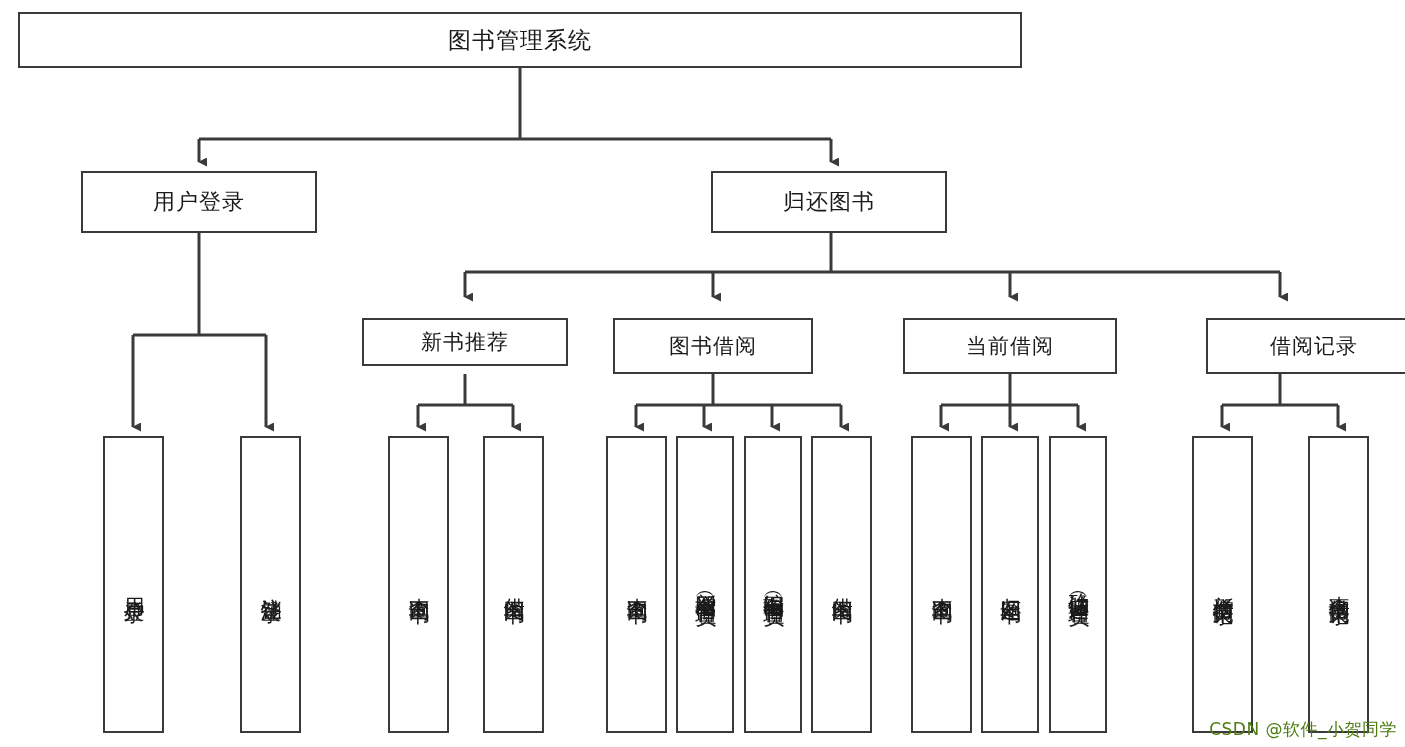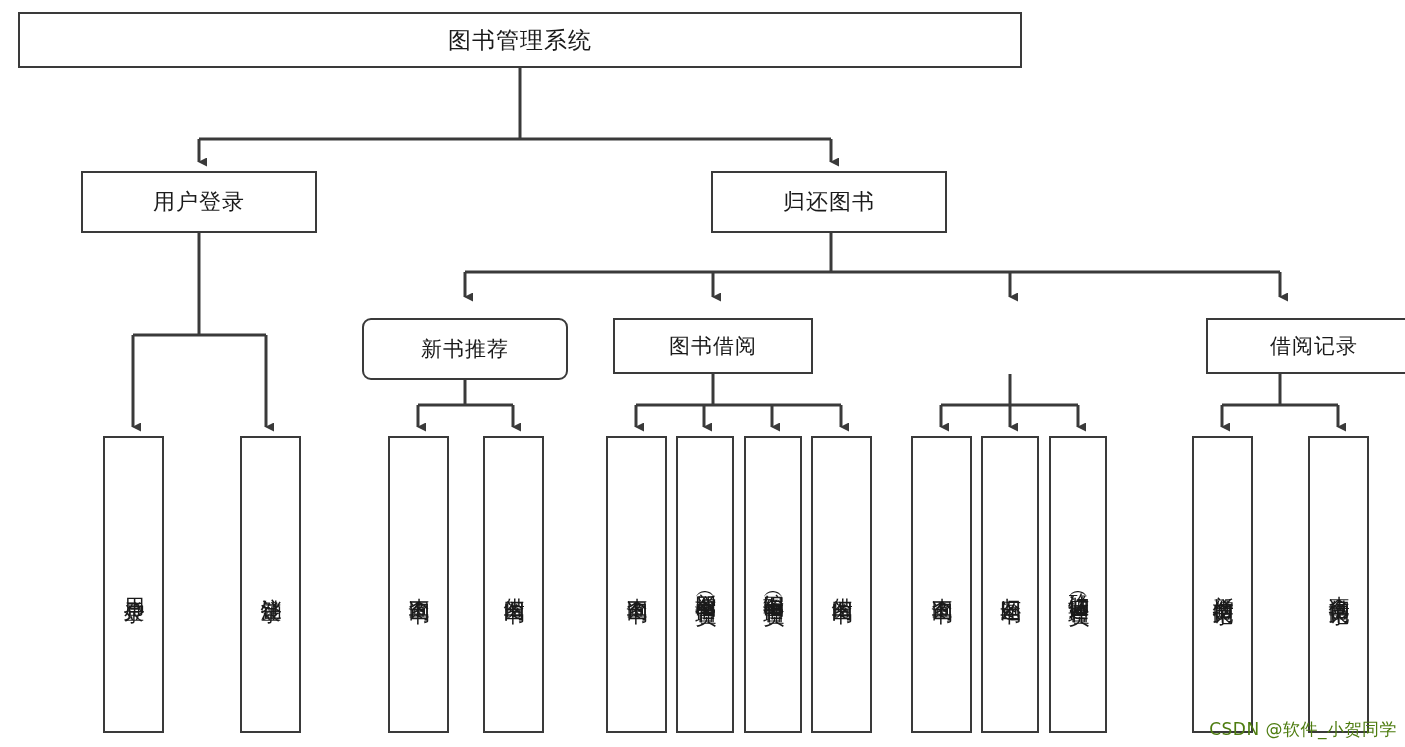--- a/index.html
+++ b/index.html
@@ -133,26 +133,29 @@
     <span class="node-label">图书管理系统</span>
   </div>
 
   <div class="node level2" style="left:81px; top:171px; width:236px; height:62px;">
     <span class="node-label">用户登录</span>
   </div>
   <div class="node level2" style="left:711px; top:171px; width:236px; height:62px;">
     <span class="node-label">归还图书</span>
   </div>
 
-  <div class="node level3" style="left:362px; top:318px; width:206px; height:62px;border-radius:9px;">
+  <div class="node level3" style="left:362px; top:318px; width:206px; height:48px;">
     <span class="node-label">新书推荐</span>
   </div>
   <div class="node level3" style="left:613px; top:318px; width:200px; height:56px;">
     <span class="node-label">图书借阅</span>
   </div>
+  <div class="node level3" style="left:903px; top:318px; width:214px; height:56px;">
+    <span class="node-label">当前借阅</span>
+  </div>
   <div class="node level3" style="left:1172px; top:318px; width:216px; height:56px;margin-left:34px;">
     <span class="node-label">借阅记录</span>
   </div>
 
   <div class="node leaf" style="left:103px; top:436px; width:61px; height:297px;">
     <span class="node-label">用户登录</span>
   </div>
   <div class="node leaf" style="left:240px; top:436px; width:61px; height:297px;">
     <span class="node-label">注销登录</span>
   </div>

